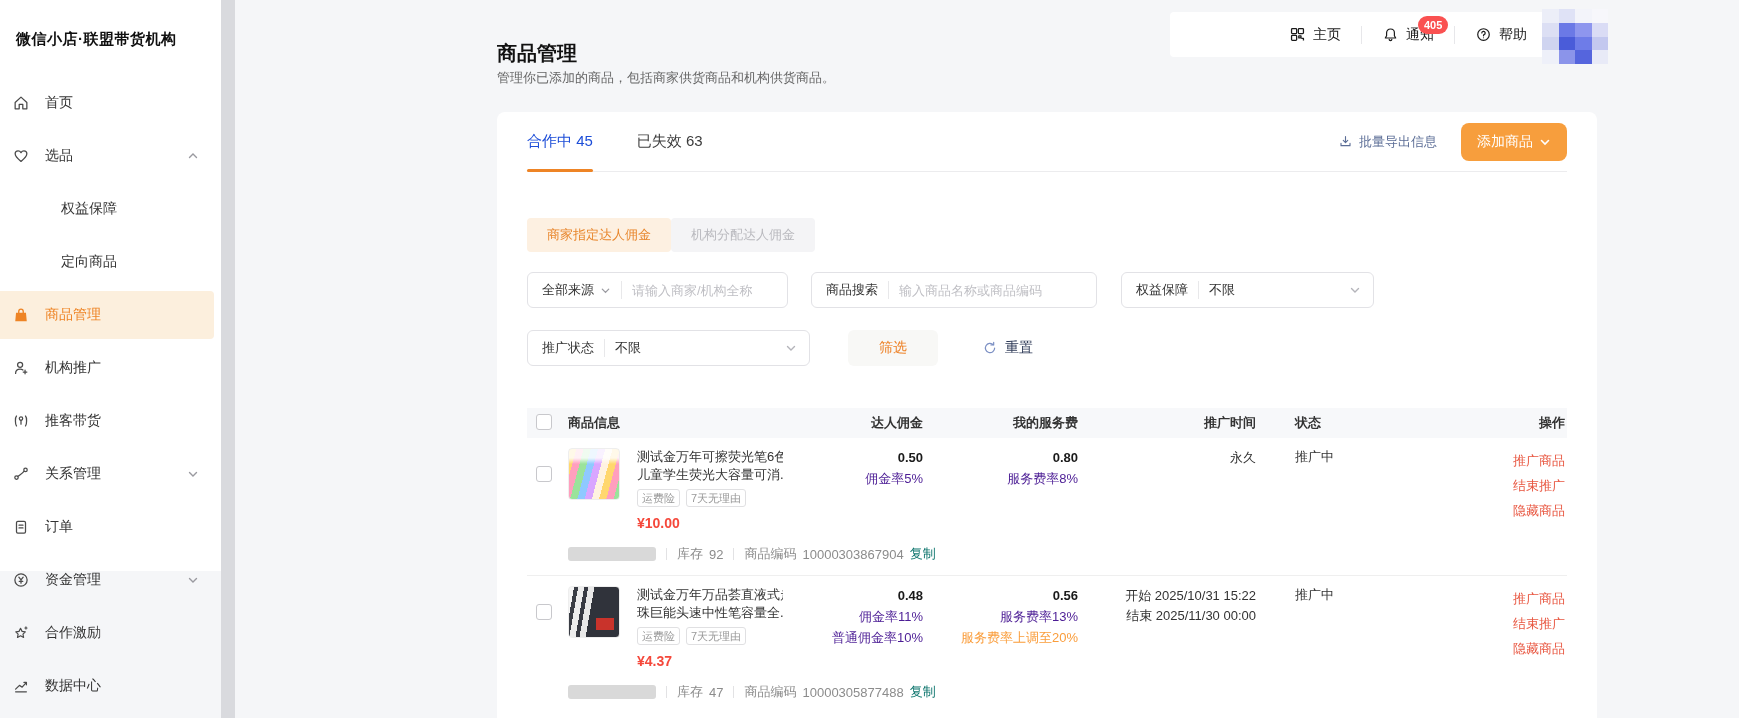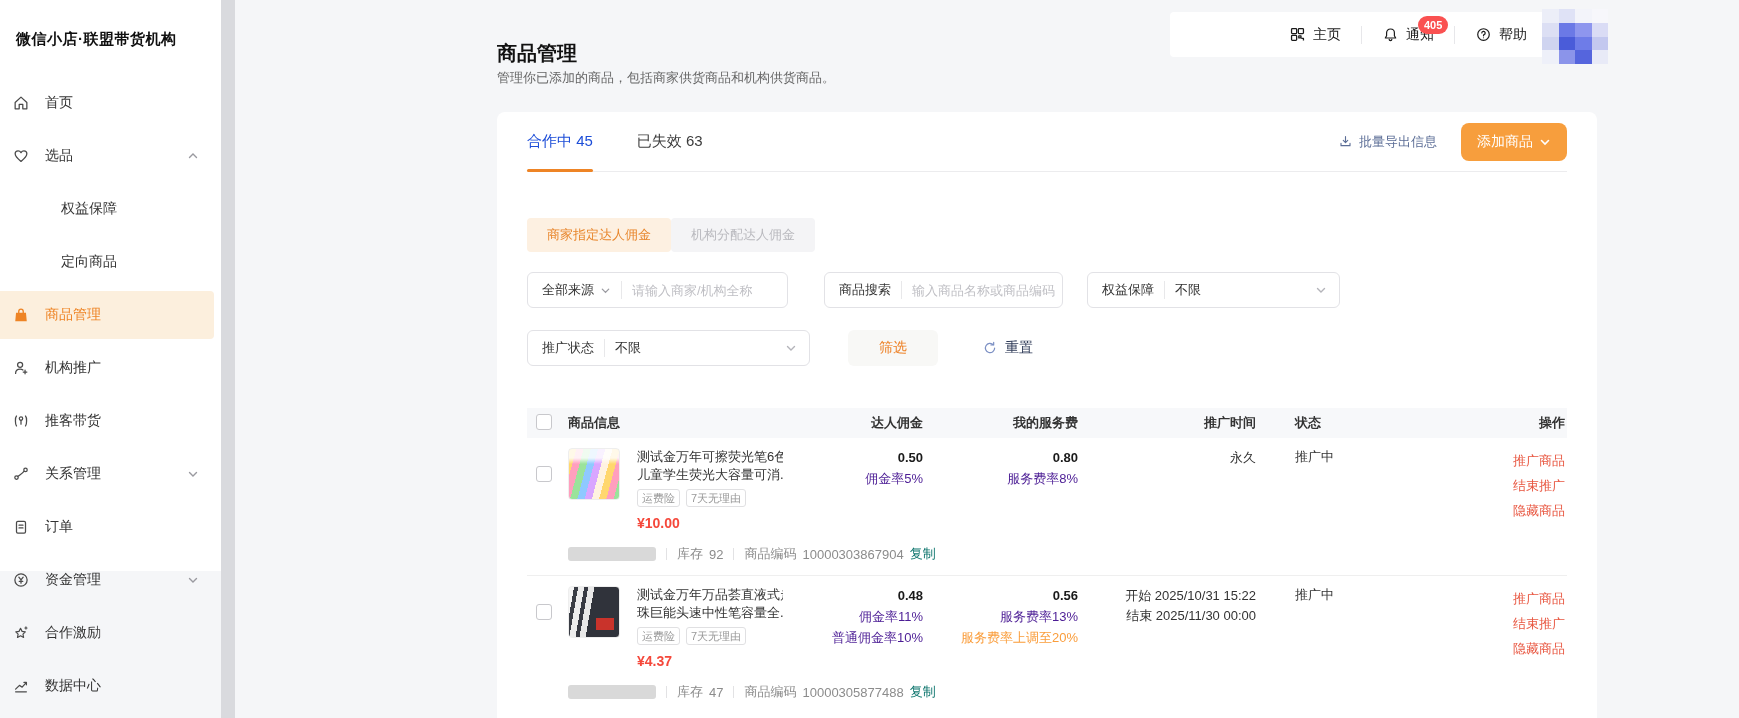--- a/index.html
+++ b/index.html
@@ -61,21 +61,21 @@
   .fbox { height:36px; border:1px solid #e2e2e6; border-radius:6px; background:#fff; display:flex;
           align-items:center; font-size:13px; color:#333; position:relative; }
   .fbox .flabel { padding-left:14px; white-space:nowrap; }
   .fbox .fdiv { width:1px; height:18px; background:#e8e8ea; margin:0 10px; }
   .fbox input { border:none; outline:none; background:transparent; font-size:13px; color:#0f766e;
                 font-family:inherit; width:150px; }
   .fbox input::placeholder { color:#bfbfc4; }
   .fbox .chev-inline { margin-left:6px; }
   .fbox .chev-right { position:absolute; right:12px; }
   .b-source { width:261px; }
-  .b-search { width:239px; margin-left:36px; }
+  .b-search { width:286px; margin-left:23px; }
   .b-rights { width:253px; margin-left:24px; }
   .b-status { width:283px; }
   .filter-btn { margin-left:38px; width:90px; height:36px; background:#f8f8f6; border:none; border-radius:6px;
                 color:#ed7d1f; font-size:14px; cursor:pointer; font-family:inherit; }
   .reset-link { margin-left:44px; display:flex; align-items:center; gap:7px; color:#2f3b58; font-size:14px; cursor:pointer; }
 
   
   .tbl { margin-top:42px; }
   .tgrid { display:grid; grid-template-columns:34px 222px 140px 155px 178px 130px 179px; }
   .thead { background:#f7f8fa; height:30px; align-items:center; font-size:13px; font-weight:600; color:#333; }

